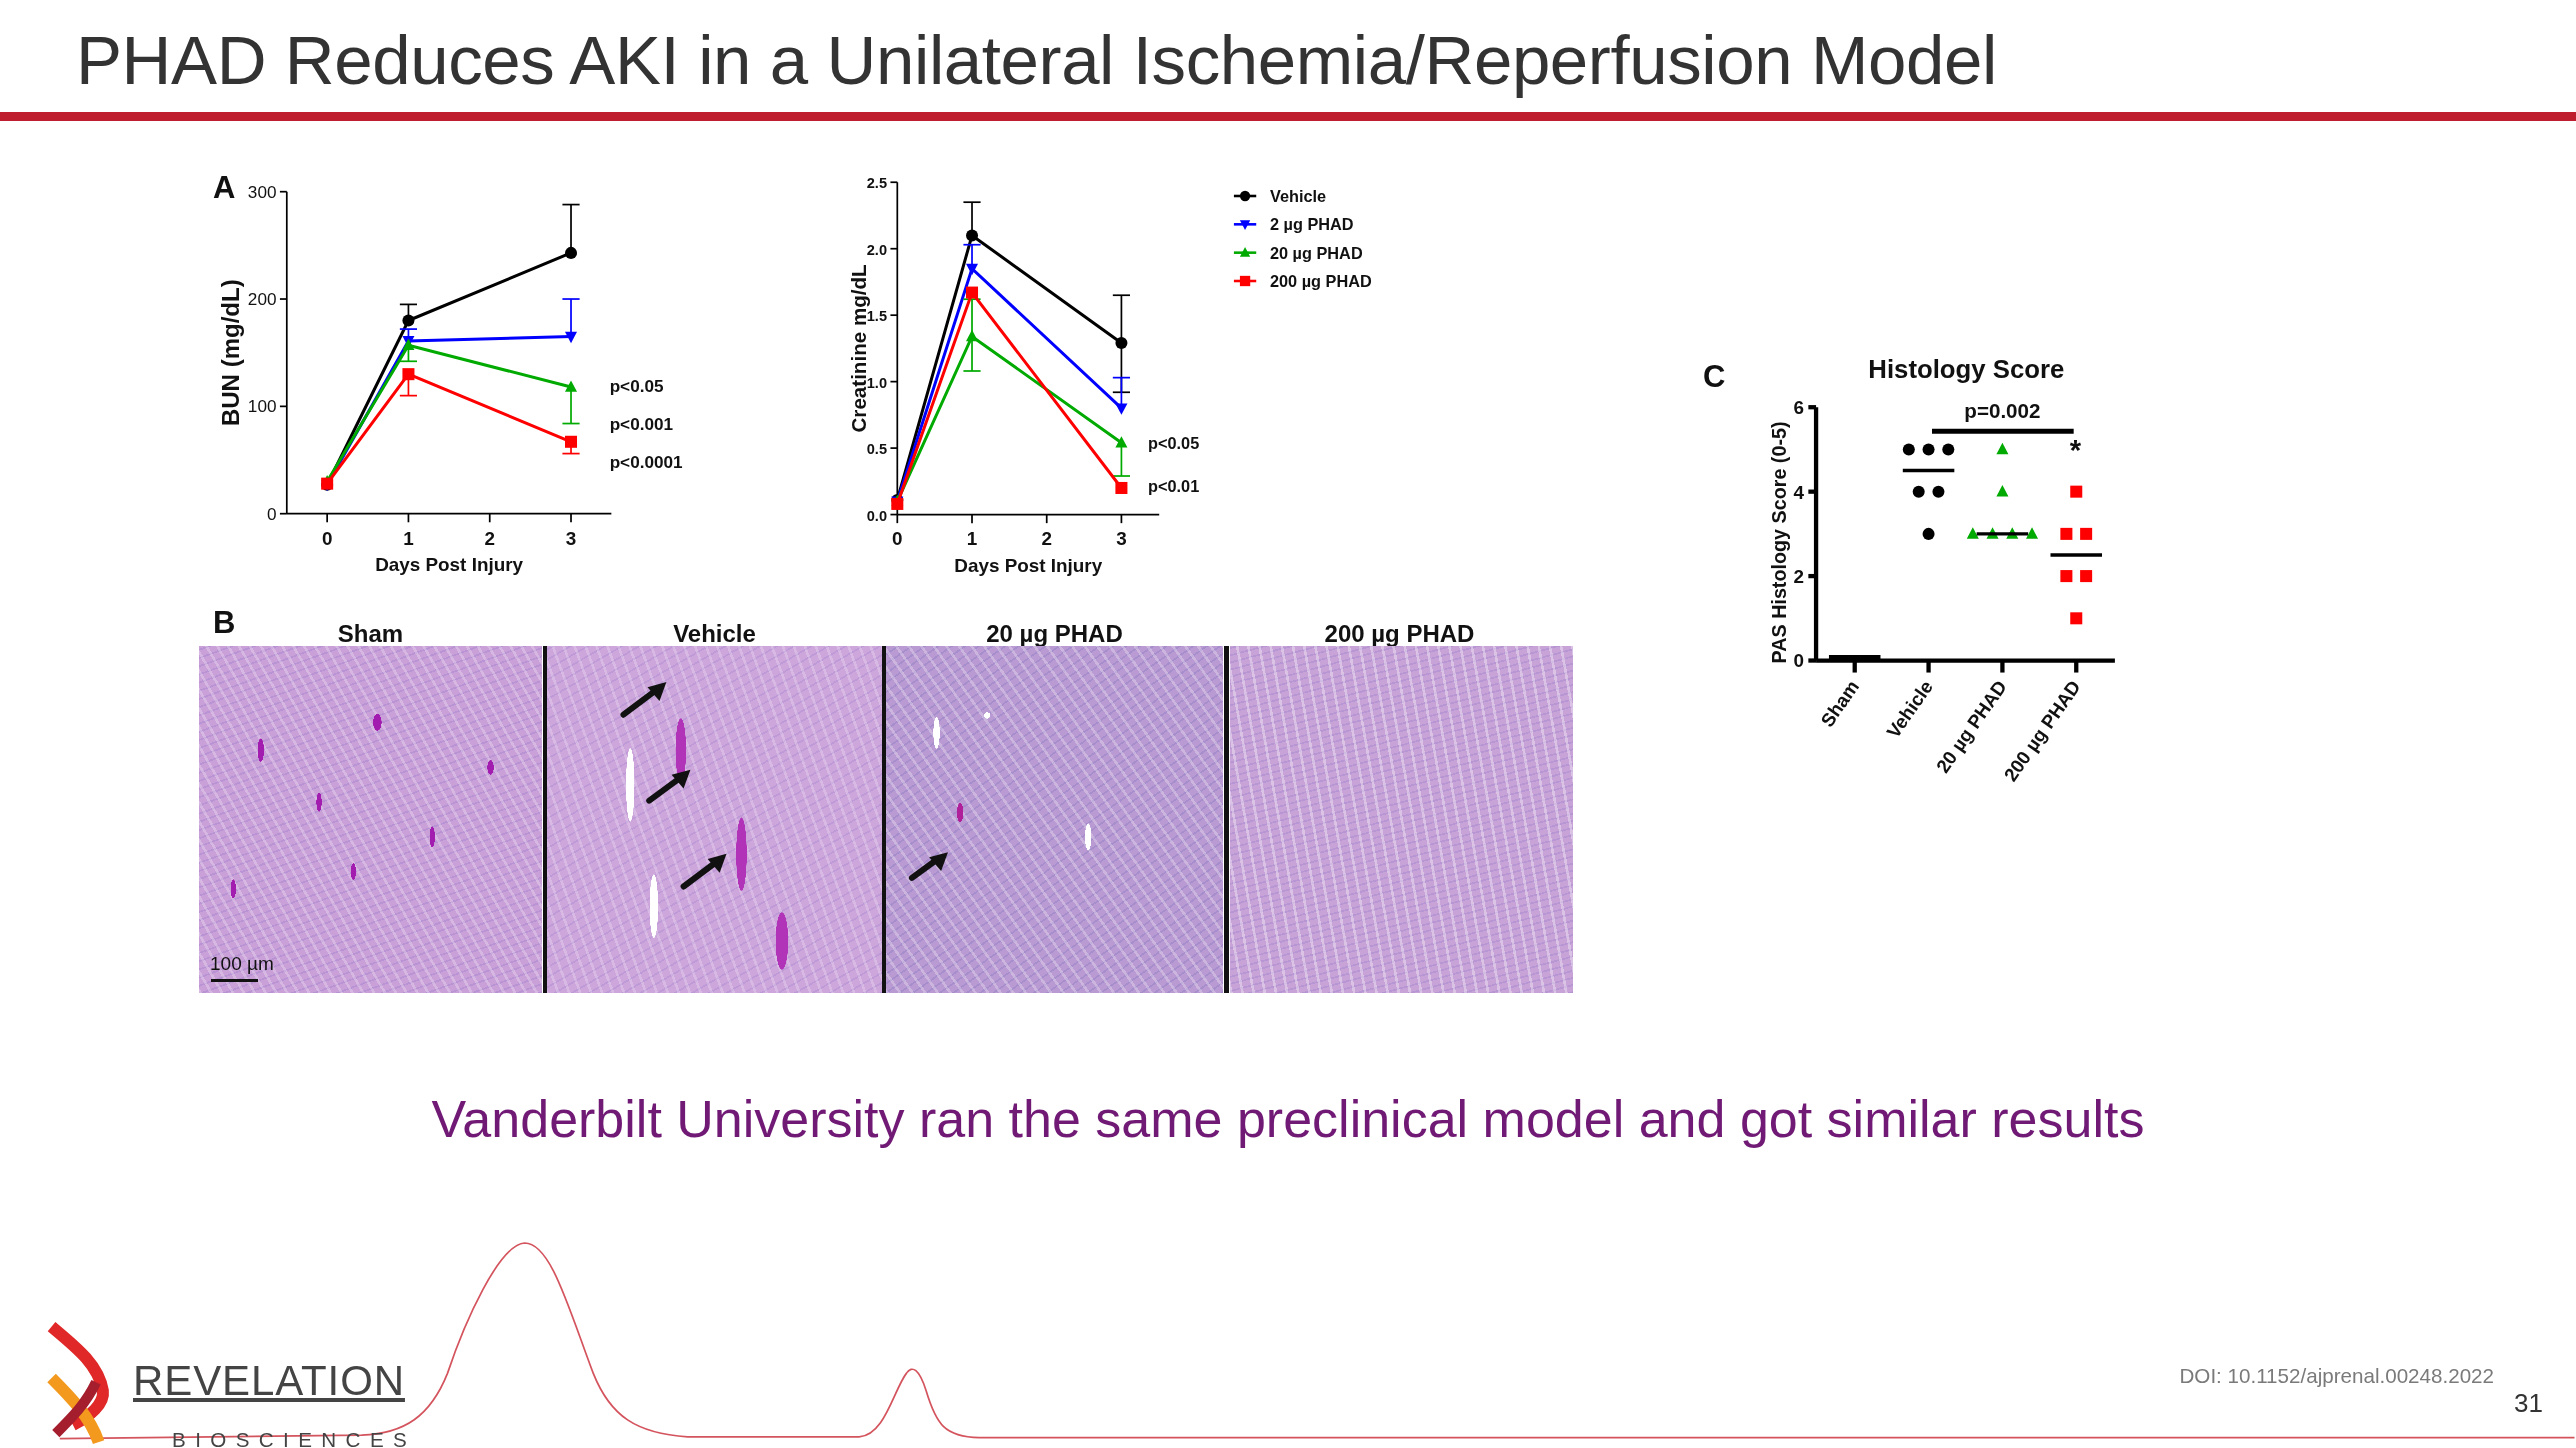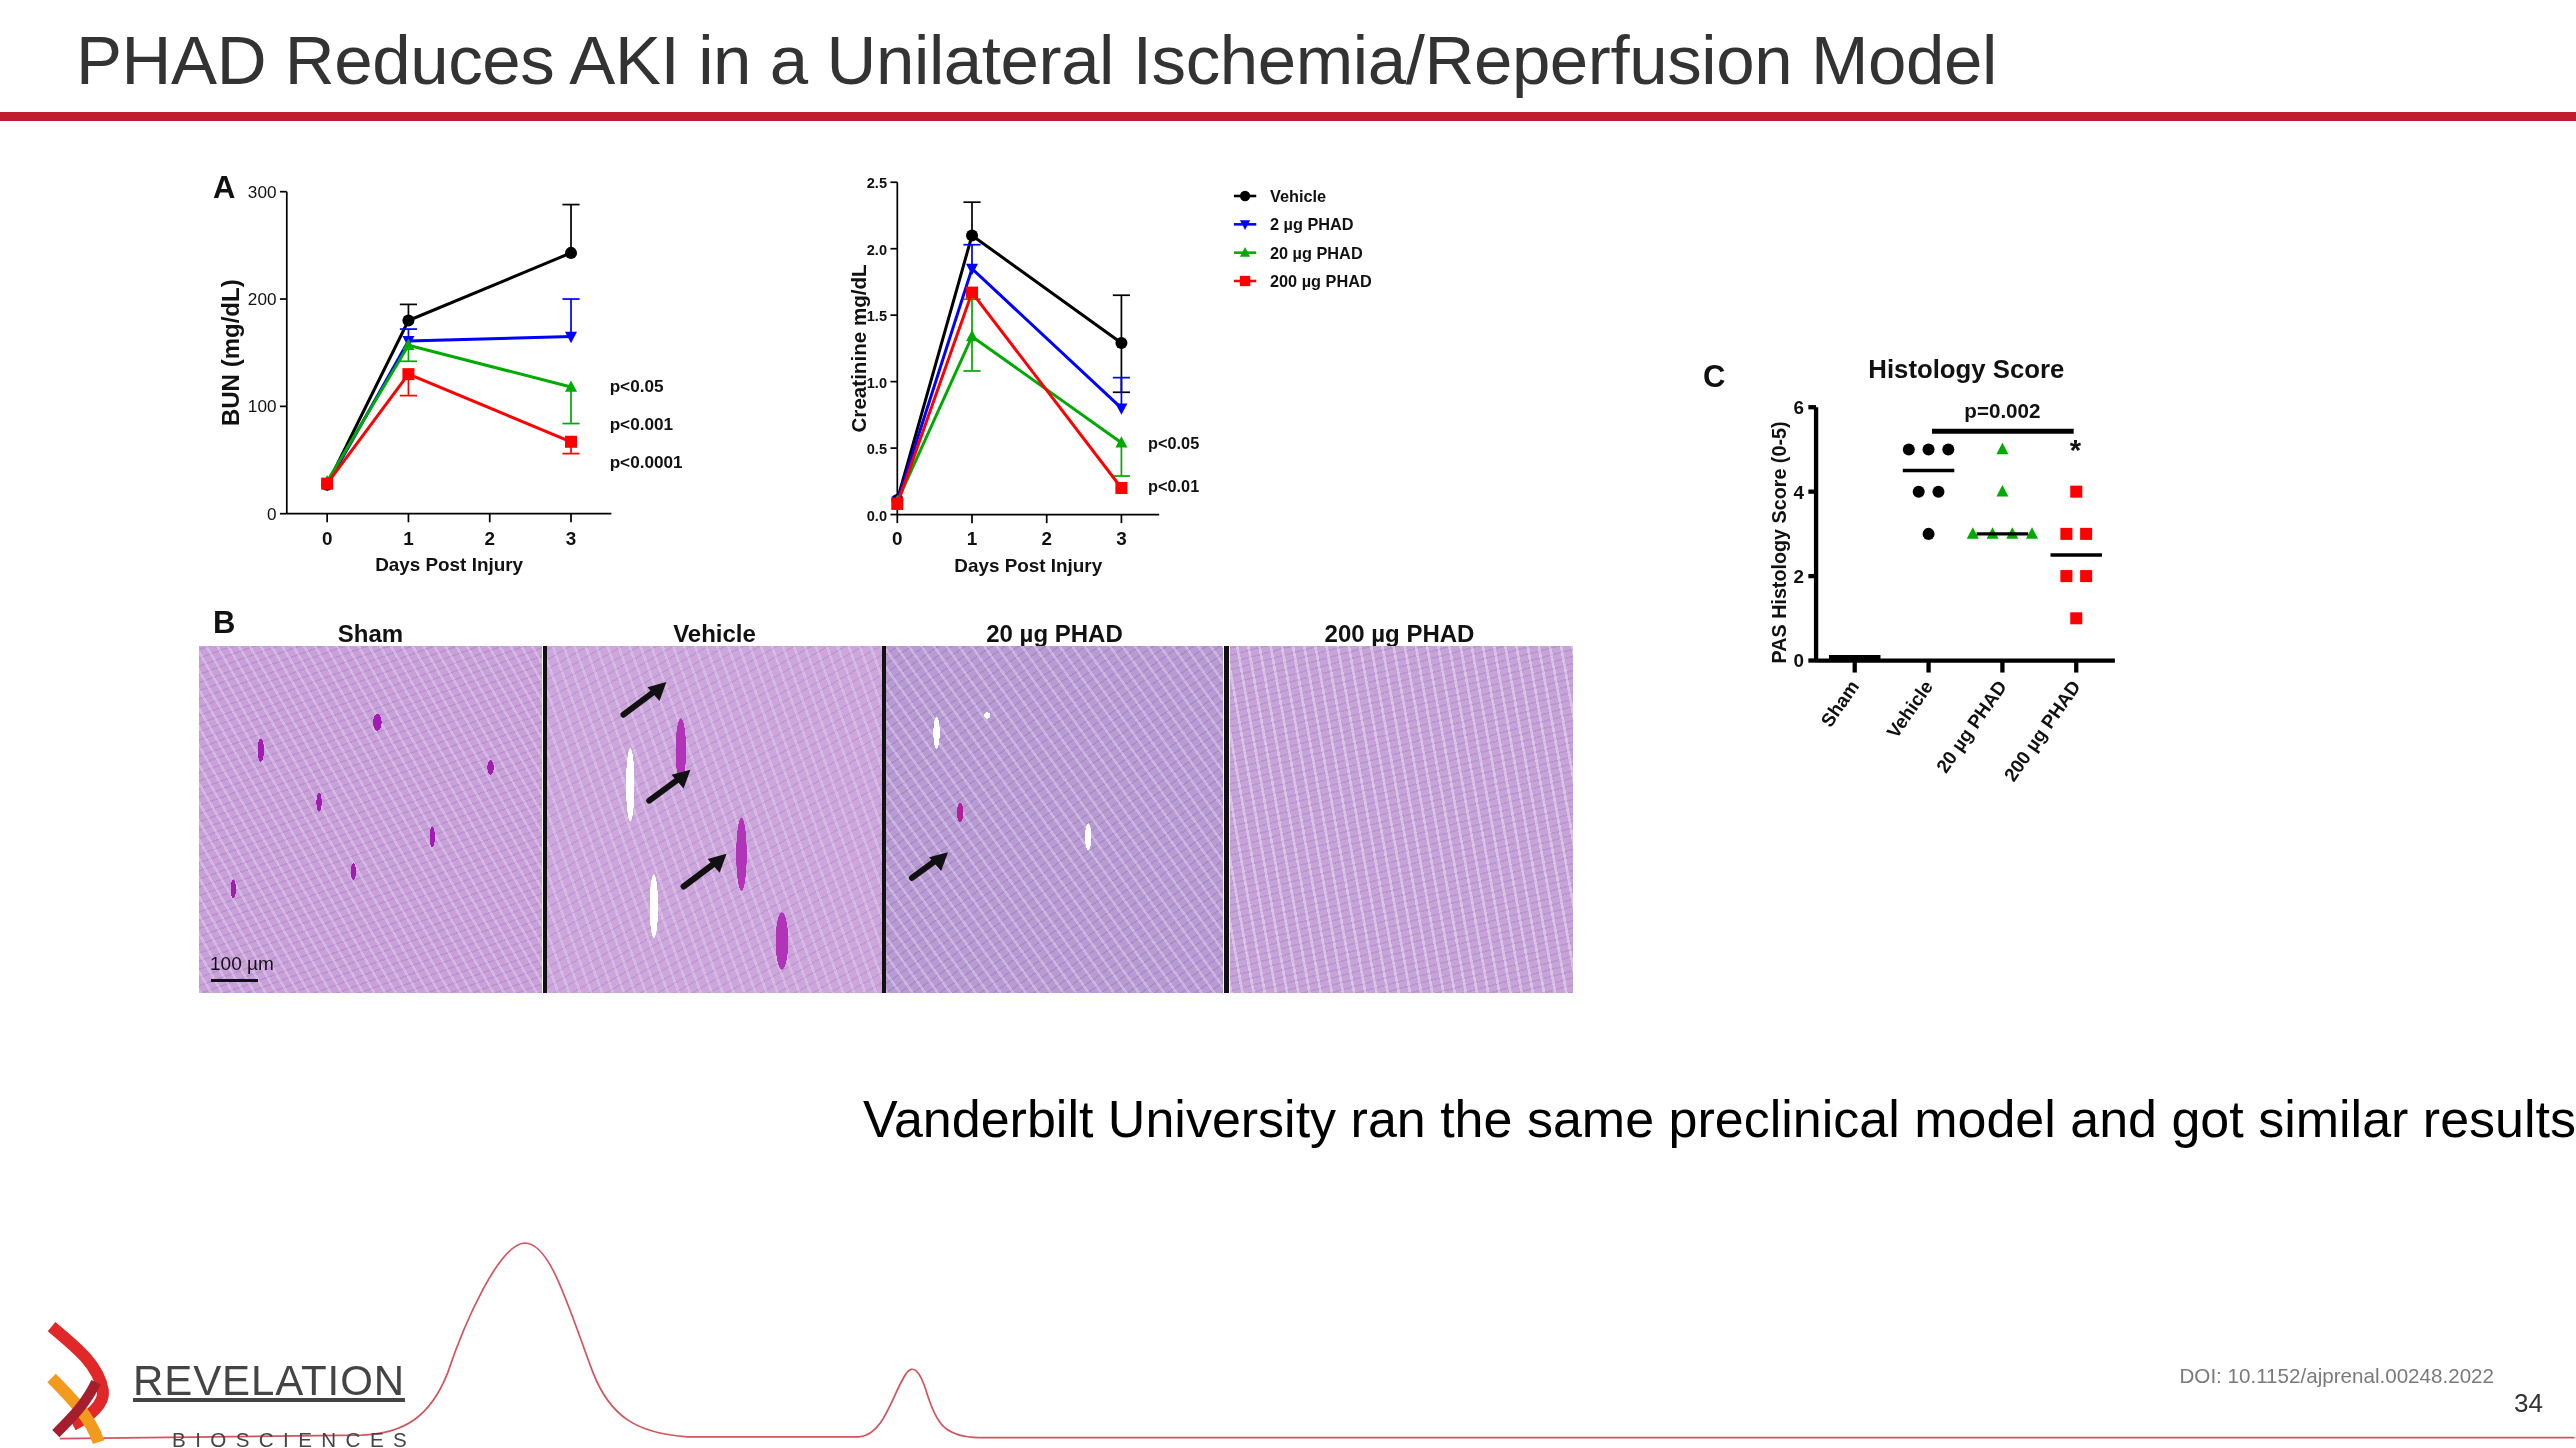--- a/index.html
+++ b/index.html
@@ -1,20 +1,20 @@
 <!DOCTYPE html>
 <html style="font-size:13.7px"><head>
 <meta charset="utf-8">
 <style>
   html, body { margin:0; padding:0; background:#ffffff; }
   body { width:2576px; height:1449px; position:relative; overflow:hidden; font-family:"Liberation Sans", sans-serif; color:#333; }
   .title { position:absolute; left:76px; top:20.6px; font-size:69px; color:#333; letter-spacing:-0.4px; white-space:nowrap; }
   .title-rule { position:absolute; left:0; top:112px; width:2576px; height:9.4px; background:#be1e2d; }
   svg text { font-family:"Liberation Sans", sans-serif; }
-  .subtitle { position:absolute; left:0; width:2576px; text-align:right; top:1089px; font-size:52px; color:#000000; }
+  .subtitle { position:absolute; left:0; width:2576px; text-align:center; top:1089px; font-size:52px; color:#701a75; }
   .doi { position:absolute; right:82px; top:1364px; font-size:20.6px; color:#7a7a7a;text-align:center; }
   .pagenum { position:absolute; right:33px; top:1388px; font-size:26px; color:#333; }
   .panel-label { position:absolute; font-weight:bold; font-size:31px; color:#111; }
   .histo-title { position:absolute; font-weight:bold; font-size:24px; color:#111; text-align:center; }
   .histo-img { position:absolute; top:646px; height:347px; overflow:hidden; }
   .scale { position:absolute; font-weight:normal; font-size:19px; color:#111; }
   .logo-text { position:absolute; left:133px; top:1357px; font-size:42px; color:#444; letter-spacing:0.9px;text-decoration:underline; }
   .logo-sub { position:absolute; left:172px; top:1400px; font-size:20.6px; color:#444; letter-spacing:9.4px;margin-top:28px; }
 </style>
 </head>
@@ -276,14 +276,14 @@
 </svg>
 <svg style="position:absolute;left:43px;top:1322px;" width="77" height="129" viewBox="0 0 90 150">
   <path d="M10,5 C40,30 65,50 70,80 C72,95 55,110 35,120" fill="none" stroke="#e02828" stroke-width="14"></path>
   <path d="M10,65 C30,85 55,110 65,140" fill="none" stroke="#f39a1e" stroke-width="14"></path>
   <path d="M62,70 C50,95 35,110 15,130" fill="none" stroke="#a51e2e" stroke-width="12"></path>
 </svg>
 <div class="logo-text">REVELATION</div>
 <div class="logo-sub">BIOSCIENCES</div>
 
 <div class="doi">DOI: 10.1152/ajprenal.00248.2022</div>
-<div class="pagenum">34</div>
+<div class="pagenum">31</div>
 
 
 </body></html>

